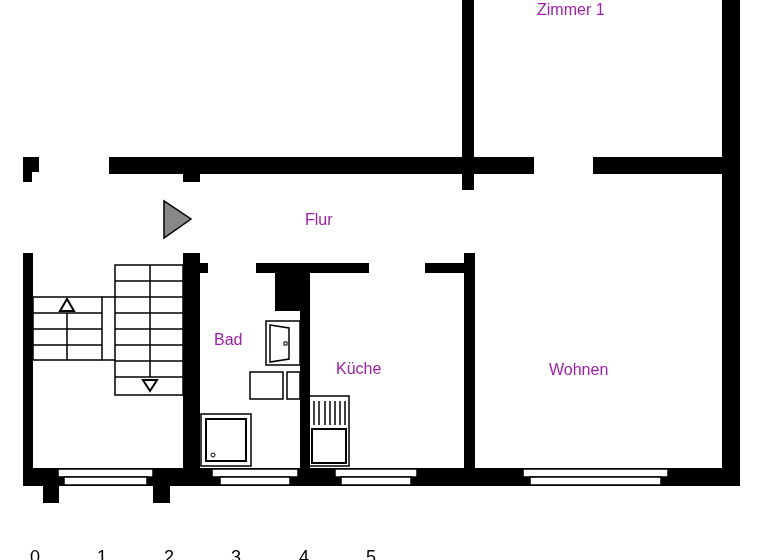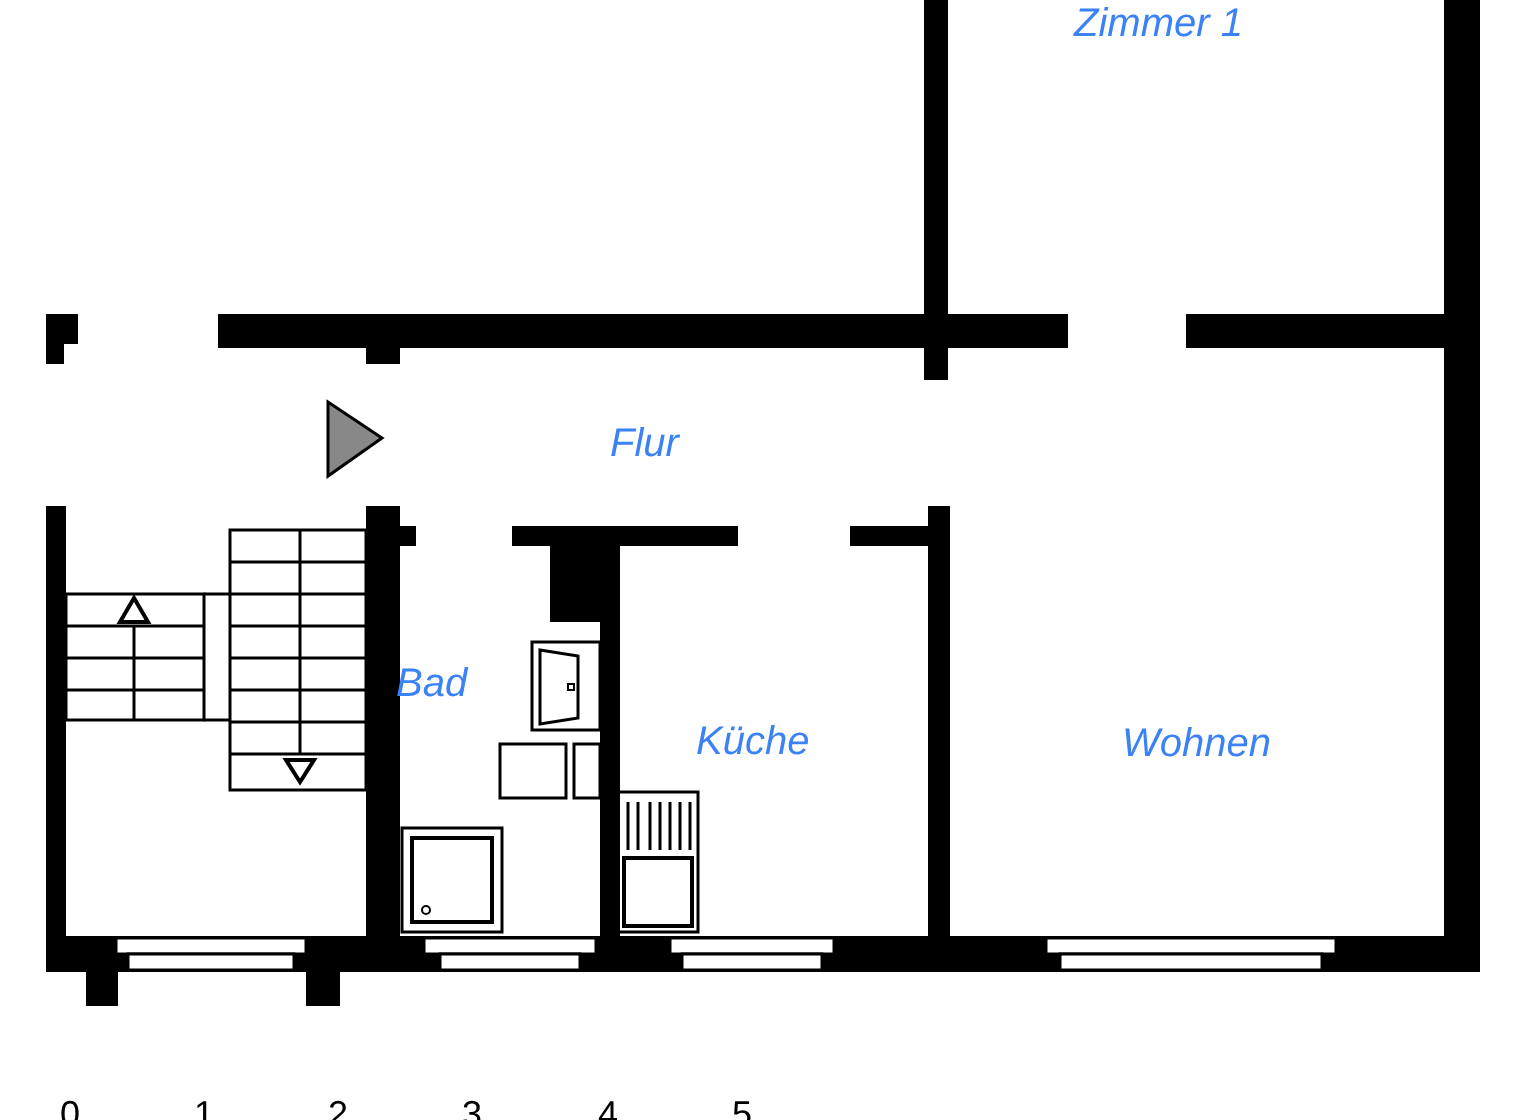--- a/index.html
+++ b/index.html
@@ -2,21 +2,21 @@
 <html><head>
 <meta charset="utf-8">
 <style>
   html, body { margin: 0; padding: 0; background: #ffffff; }
   body { width: 768px; height: 560px; overflow: hidden; position: relative; font-family: "Liberation Sans", sans-serif; }
   #plan { position: absolute; left: 0; top: 0; width: 768px; height: 560px; }
   .wall { fill: #000000; }
   .line { fill: none; stroke: #000000; stroke-width: 2; }
   .thin { fill: none; stroke: #000000; stroke-width: 1.5; }
   .win-outer { fill: #ffffff; stroke: #000000; stroke-width: 1.5; }
-  .label { position: absolute; color: #3b82f6; font-size: 20px; white-space: nowrap; line-height: 1; font-style: italic; }
+  .label { position: absolute; color: #a21caf; font-size: 16px; white-space: nowrap; line-height: 1; }
   .scale-num { position: absolute; font-size: 18px; color: #000; line-height: 1; }
 </style>
 </head>
 <body>
 
 <svg id="plan" viewBox="0 0 768 560" xmlns="http://www.w3.org/2000/svg">
 
   <g>
 
     <rect class="wall" x="462" y="0" width="12" height="190"></rect>
@@ -118,23 +118,23 @@
     <line class="thin" x1="330" y1="401" x2="330" y2="425"></line>
     <line class="thin" x1="335" y1="401" x2="335" y2="425"></line>
     <line class="thin" x1="340" y1="401" x2="340" y2="425"></line>
     <line class="thin" x1="345" y1="401" x2="345" y2="425"></line>
     <rect class="line" x="312" y="429" width="34" height="34"></rect>
   </g>
 </svg>
 
 <div class="label" style="left:537px; top:2px;">Zimmer 1</div>
 <div class="label" style="left:305px; top:212px;text-align:right;">Flur</div>
-<div class="label" style="left:198px; top:332px;">Bad</div>
-<div class="label" style="left:348px; top:361px;">Küche</div>
-<div class="label" style="left:561px; top:362px;">Wohnen</div>
+<div class="label" style="left:214px; top:332px;">Bad</div>
+<div class="label" style="left:336px; top:361px;">Küche</div>
+<div class="label" style="left:549px; top:362px;">Wohnen</div>
 
 <div>
   <div class="scale-num" style="left:30px; top:548px;">0</div>
   <div class="scale-num" style="left:97px; top:548px;">1</div>
   <div class="scale-num" style="left:164px; top:548px;">2</div>
   <div class="scale-num" style="left:231px; top:548px;">3</div>
   <div class="scale-num" style="left:299px; top:548px;">4</div>
   <div class="scale-num" style="left:366px; top:548px;">5</div>
 </div>
 

